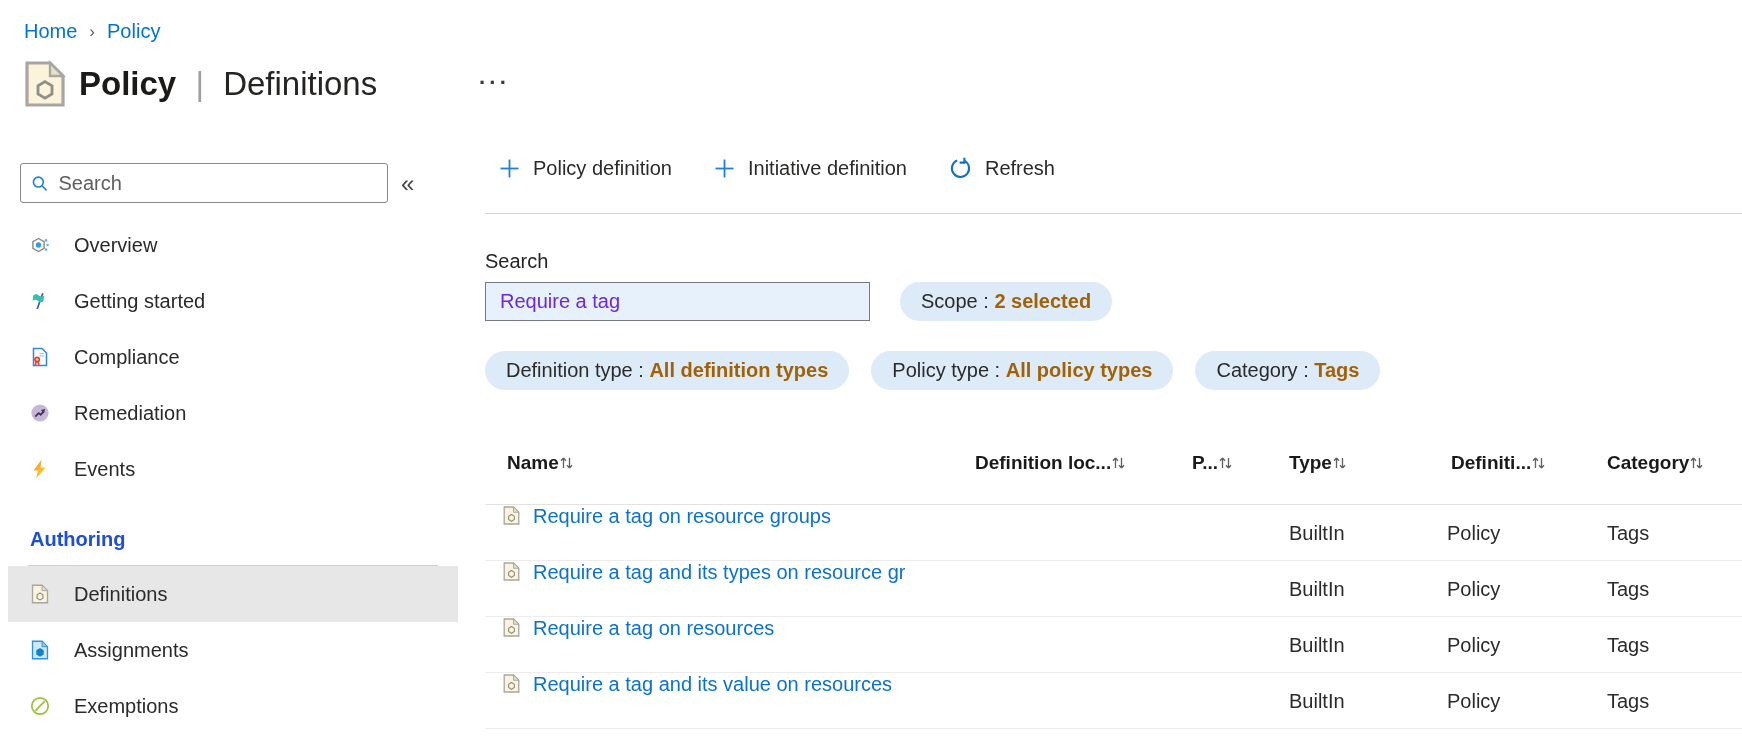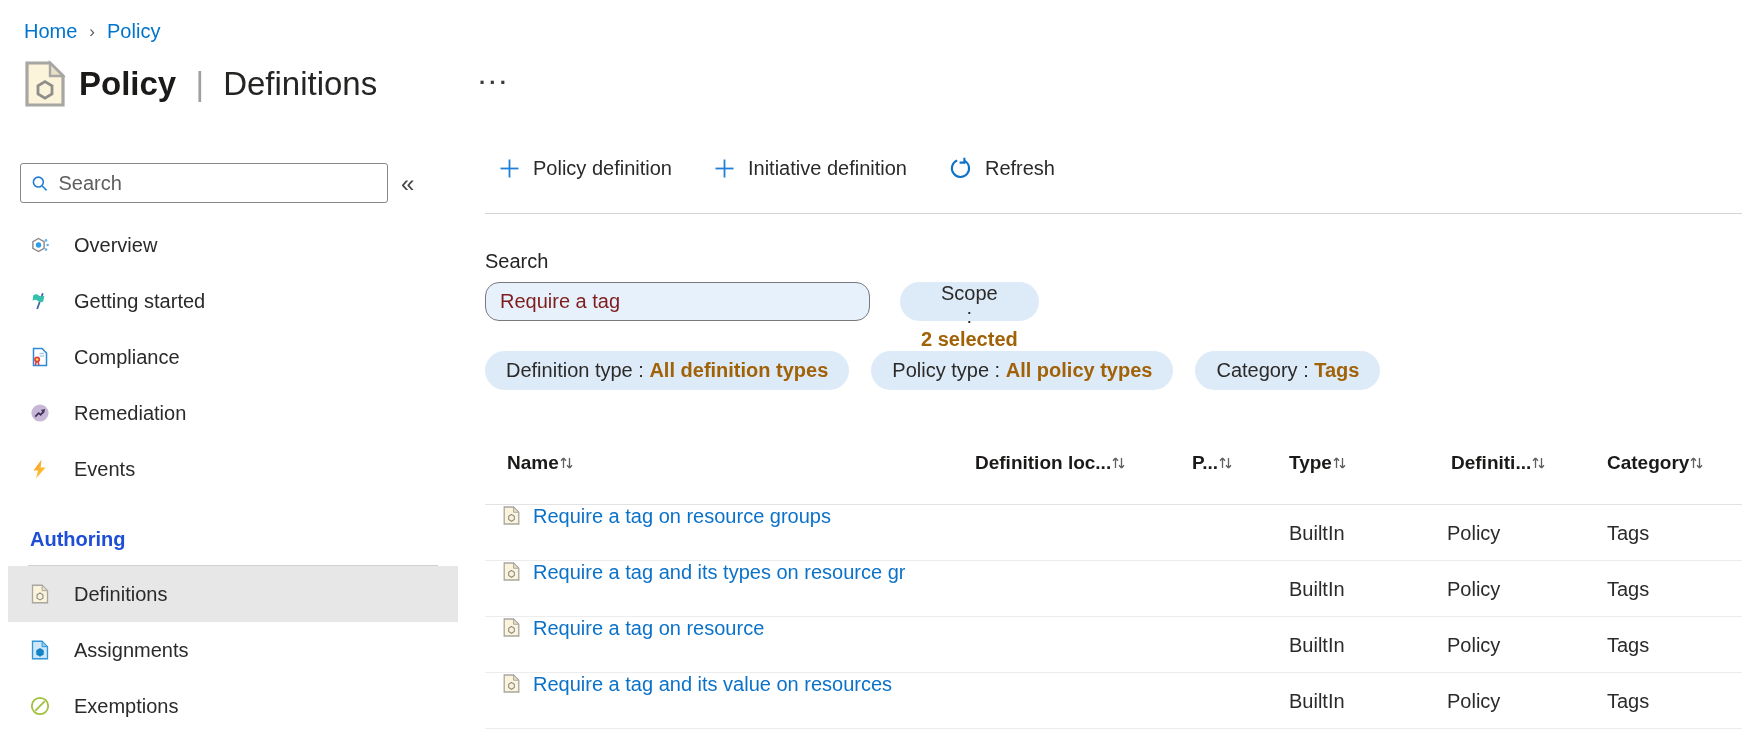--- a/index.html
+++ b/index.html
@@ -33,24 +33,24 @@
   .nav-item.selected { background:#e7e7e7; }
   .section-label { margin-top:29px; height:26px; padding-left:22px; font-size:20px; font-weight:700; color:#1d4ed8; display:flex; align-items:center; }
   .side-divider { margin:13px 20px 0 20px; border-top:1px solid #d2d0ce; }
 
   
   .main { position:absolute; left:485px; top:140px; right:0; bottom:0; }
   .toolbar { position:absolute; left:14px; top:8px; height:40px; display:flex; align-items:center; gap:42px; }
   .tool-btn { display:flex; align-items:center; gap:13px; font-size:20px; color:#2b2a29; cursor:pointer; }
   .main-divider { position:absolute; left:0; right:0; top:73px; border-top:1px solid #d6d4d2; }
   .search-label { position:absolute; left:0; top:110px; font-size:20px; color:#252423; }
-  .filter-input { position:absolute; left:0; top:142px; width:385px; height:39px; background:#e7f1fb; border:1px solid #77797c; border-radius:14px; font-size:20px; color:#7f1d1d; padding:0 14px; font-family:"Liberation Sans",sans-serif; outline:none; }
+  .filter-input { position:absolute; left:0; top:142px; width:385px; height:39px; background:#e7f1fb; border:1px solid #77797c; border-radius:0; font-size:20px; color:#6d28d9; padding:0 14px; font-family:"Liberation Sans",sans-serif; outline:none; }
   .pill { height:39px; background:#ddebf9; border-radius:20px; display:inline-flex; align-items:center; padding:0 21px; font-size:20px; color:#2b2a29; cursor:pointer; white-space:nowrap; }
   .pill b { font-weight:700; color:#a16207; }
-  .pill-scope { position:absolute; left:415px; top:142px;flex-direction:column; }
+  .pill-scope { position:absolute; left:415px; top:142px; }
   .pills-row { position:absolute; left:0; top:211px; display:flex; gap:22px; }
 
   
   .thead { position:absolute; left:0; right:0; top:312px; height:36px; font-size:19px; font-weight:700; color:#1b1a19; }
   .th { position:absolute; display:flex; align-items:center; white-space:nowrap; }
   .sort-icon { width:15px; height:16px; }
   .thead-divider { position:absolute; left:0; right:0; top:364px; border-top:1px solid #e4e2e0; }
   .tbody { position:absolute; left:0; right:0; top:365px; }
   .trow { position:relative; height:56px; border-bottom:1px solid #ededed; }
   .cell-name { position:absolute; left:18px; top:0; height:56px; display:flex; align-items:flex-start; gap:13px; }
@@ -302,21 +302,21 @@
         <div class="cell type">BuiltIn</div>
         <div class="cell def">Policy</div>
         <div class="cell cat">Tags</div>
       </div>
 
       <div class="trow">
         <div class="cell-name">
           <svg class="doc-mini" viewBox="0 0 21 24">
               <use href="#docBeige"></use>
             </svg>
-          <a class="row-link">Require a tag on resource</a>
+          <a class="row-link">Require a tag on resources</a>
         </div>
         <div class="cell type">BuiltIn</div>
         <div class="cell def">Policy</div>
         <div class="cell cat">Tags</div>
       </div>
 
       <div class="trow">
         <div class="cell-name">
           <svg class="doc-mini" viewBox="0 0 21 24">
               <use href="#docBeige"></use>

